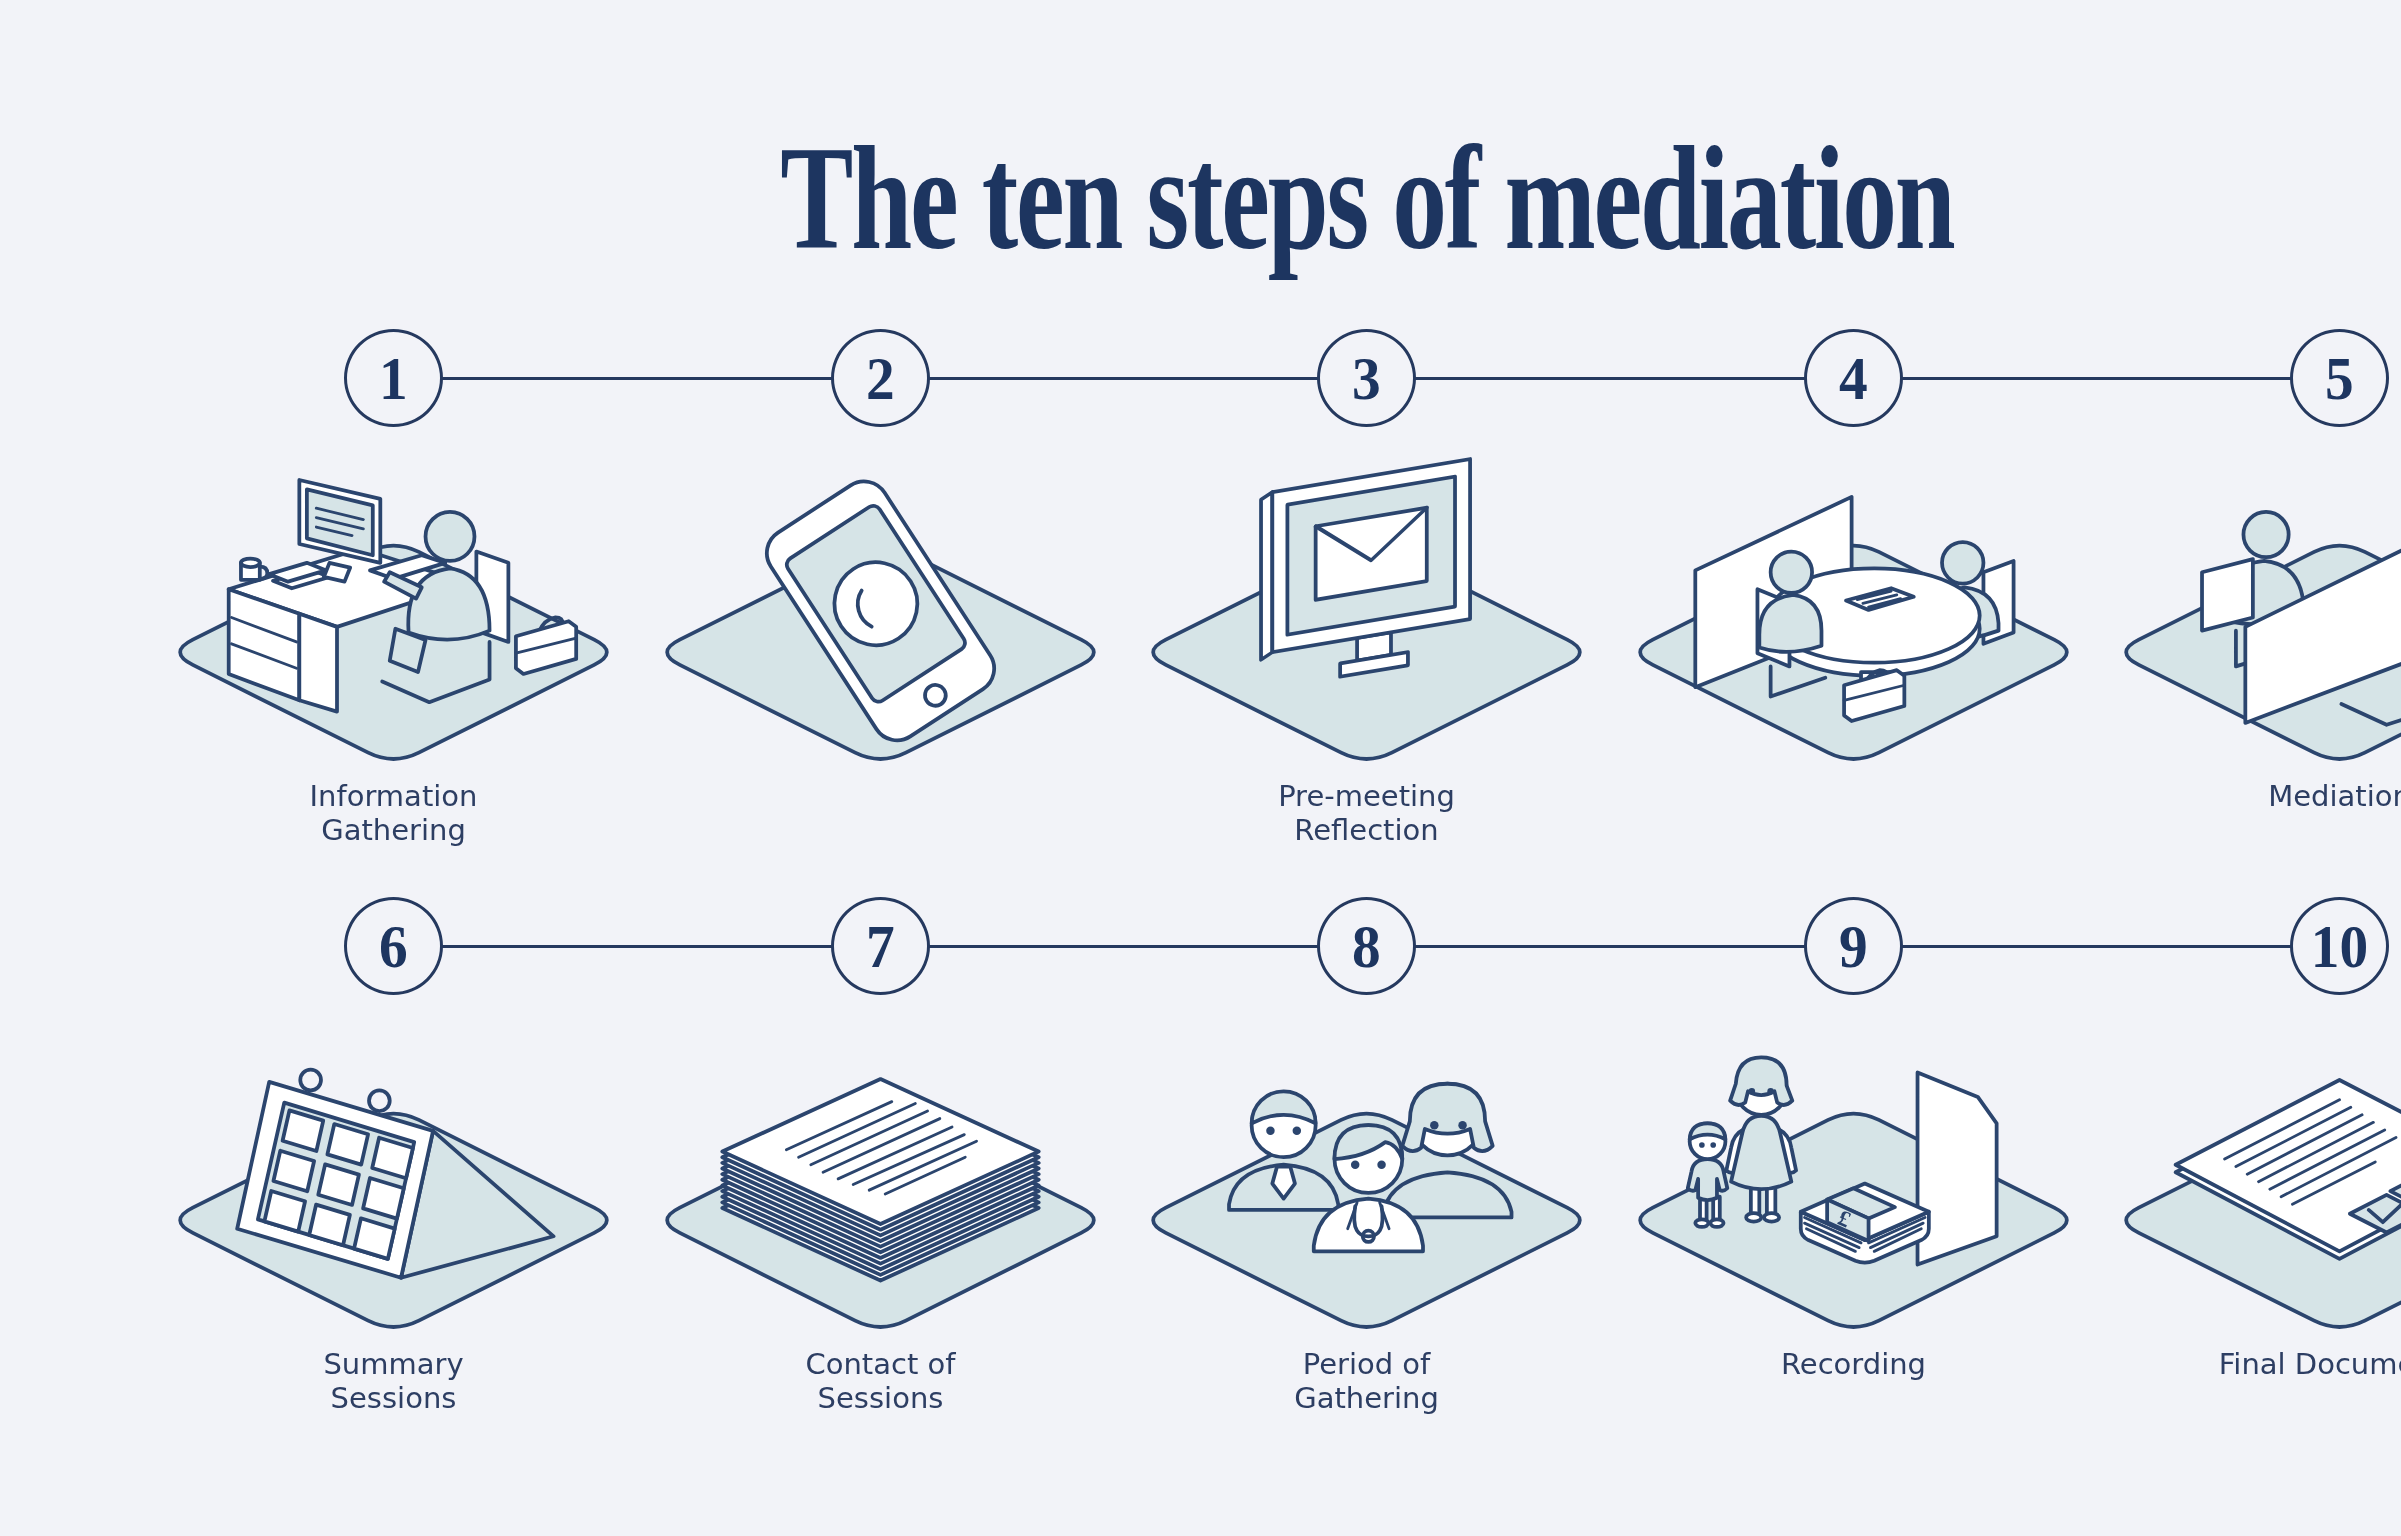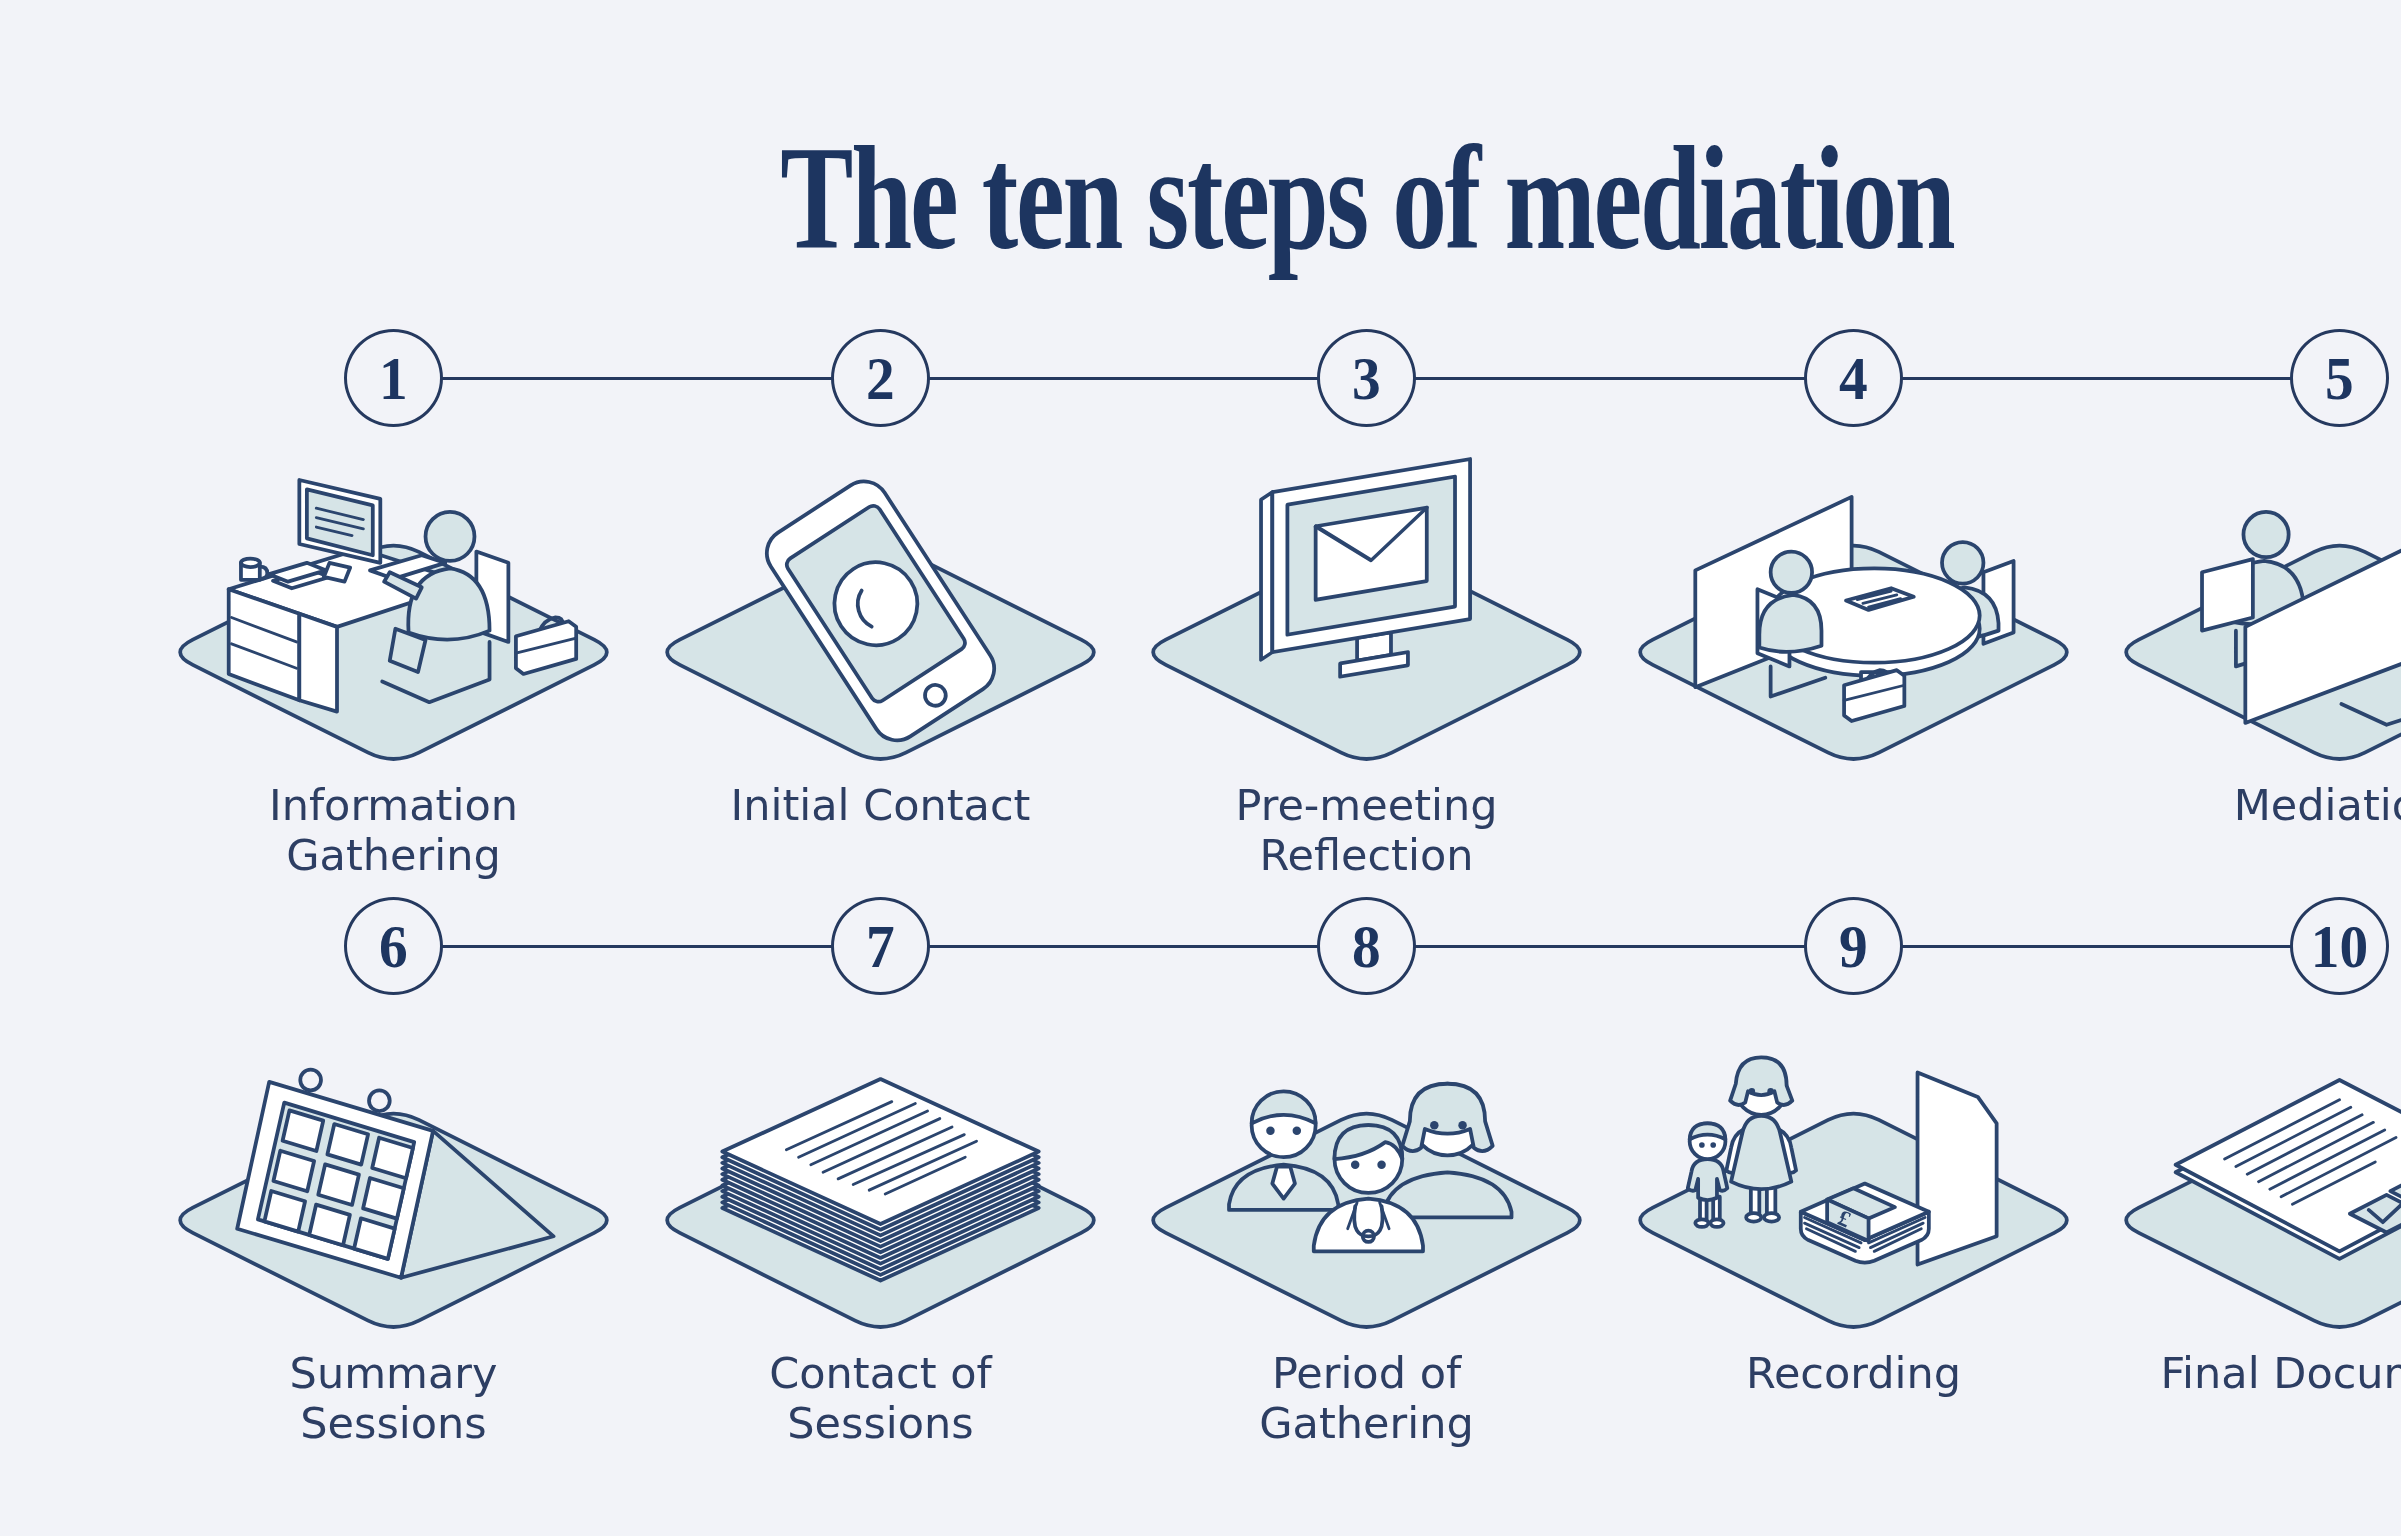--- a/index.html
+++ b/index.html
@@ -32,21 +32,21 @@
   }
   .badge span{
     font-family:"Liberation Serif", serif;font-weight:700;font-size:61px;color:#1d3560;
     transform:scaleX(.94);line-height:1;
   }
   .iconwrap{margin-top:1.9px;width:487px;height:343px;display:flex;align-items:center;justify-content:center;}
   svg.ic{width:471px;height:339px;overflow:visible;}
   .label{
     margin-top:7.7px;text-align:center;white-space:pre-line;
     font-family:"DejaVu Sans", sans-serif;font-weight:500;
-    font-size:43px;line-height:1.17;color:#2d3e63;
+    font-size:29px;line-height:1.17;color:#2d3e63;
   }
   
   .ic .w{fill:#ffffff;stroke:#2b456e;stroke-width:4;stroke-linejoin:round;}
   .ic .b{fill:#d6e4e7;stroke:#2b456e;stroke-width:4;stroke-linejoin:round;}
   .ic .bn{fill:#d6e4e7;stroke:none;}
   .ic .o{fill:none;stroke:#2b456e;stroke-width:4;stroke-linejoin:round;stroke-linecap:round;}
   .ic .t{fill:none;stroke:#2b456e;stroke-width:3;stroke-linecap:round;}
   .ic .dot{fill:#2b456e;stroke:none;}
   .ic .flr{fill:#d6e4e7;stroke:#2b456e;stroke-width:4;stroke-linejoin:round;}
   #defs{position:absolute;width:0;height:0;}
@@ -118,21 +118,20 @@
         <use href="#floorD" class="flr"></use>
         <g transform="rotate(-33 250 191)">
           <rect class="w" x="178" y="62" width="144" height="258" rx="26"></rect>
           <rect class="b" x="192" y="92" width="116" height="180" rx="8"></rect>
           <circle class="w" cx="250" cy="298" r="11"></circle>
           <circle class="w" cx="250" cy="182" r="44"></circle>
           <path class="o" stroke-width="13" d="M233,200 a27,27 0 0 1 12,-38"></path>
         </g>
       </svg>
     </div>
-    <div class="label">Initial Contact</div>
   </div>
 
   <div class="step c2">
     <div class="badge">
         <span>3</span>
       </div>
     <div class="iconwrap">
       <svg class="ic" viewBox="0 0 500 360">
         <use href="#floorD" class="flr"></use>
         <g transform="translate(0,30) skewY(-9.5)">

